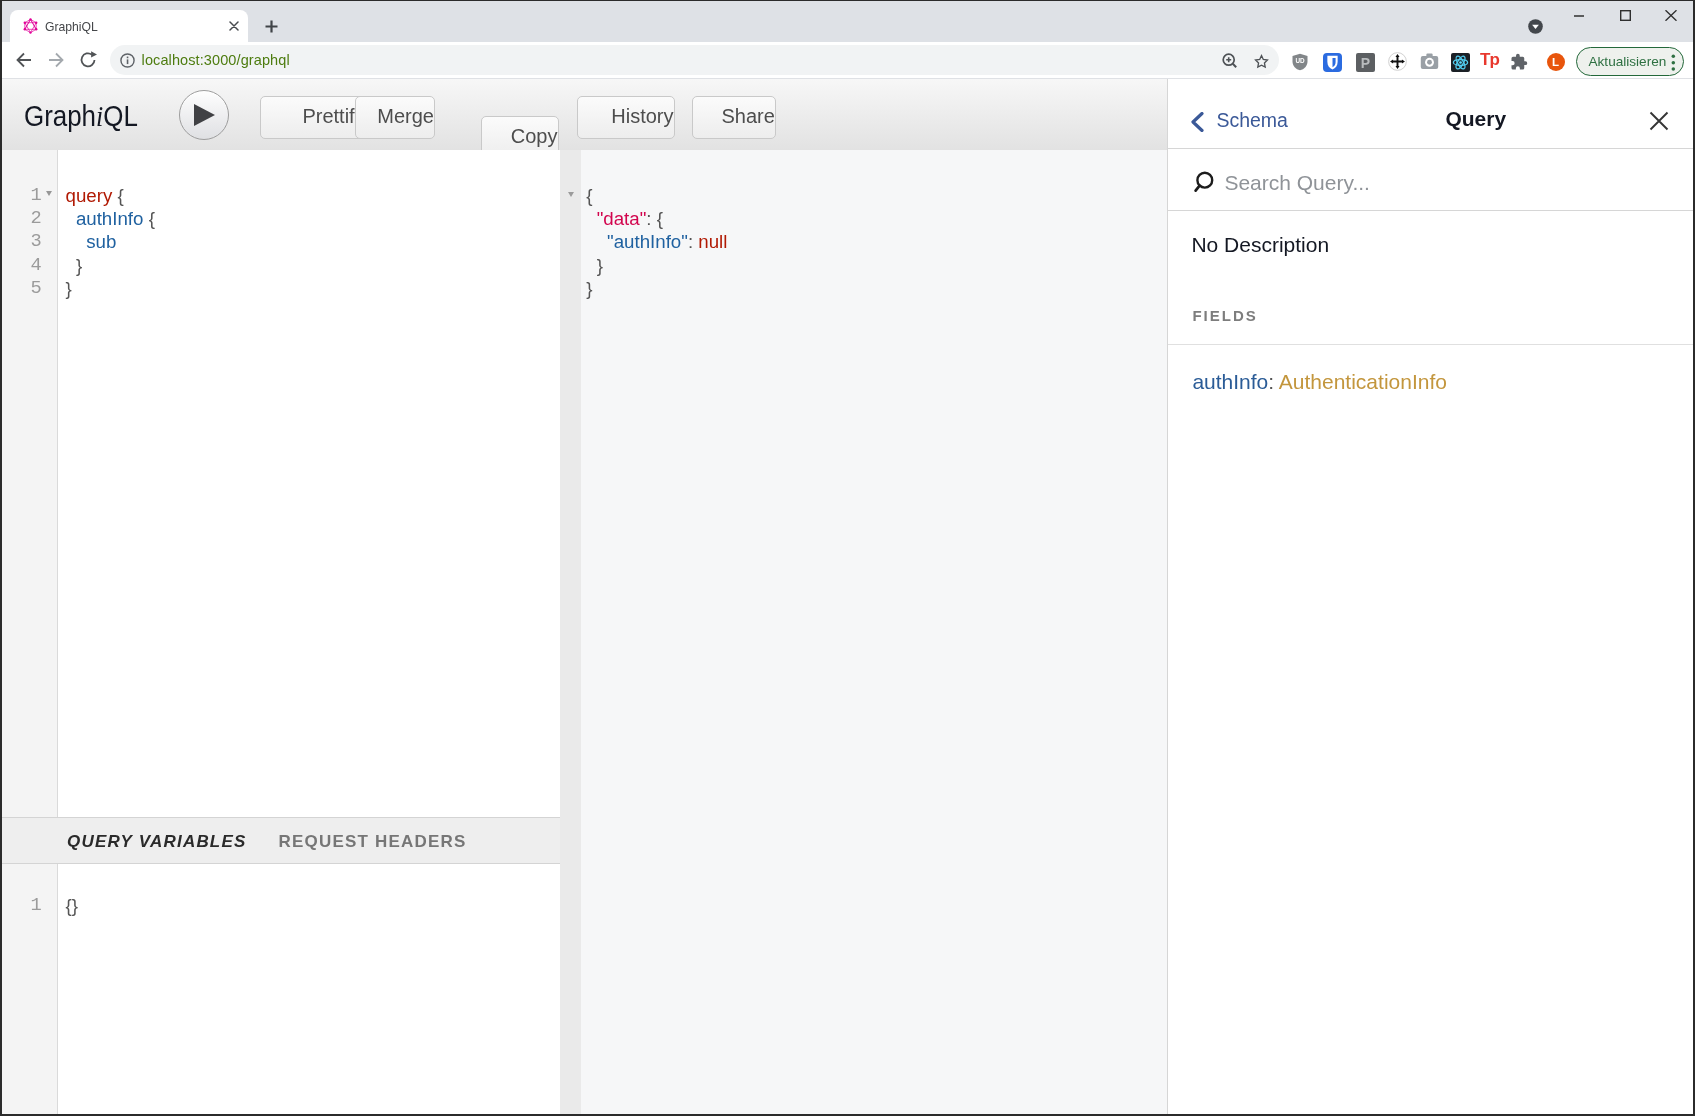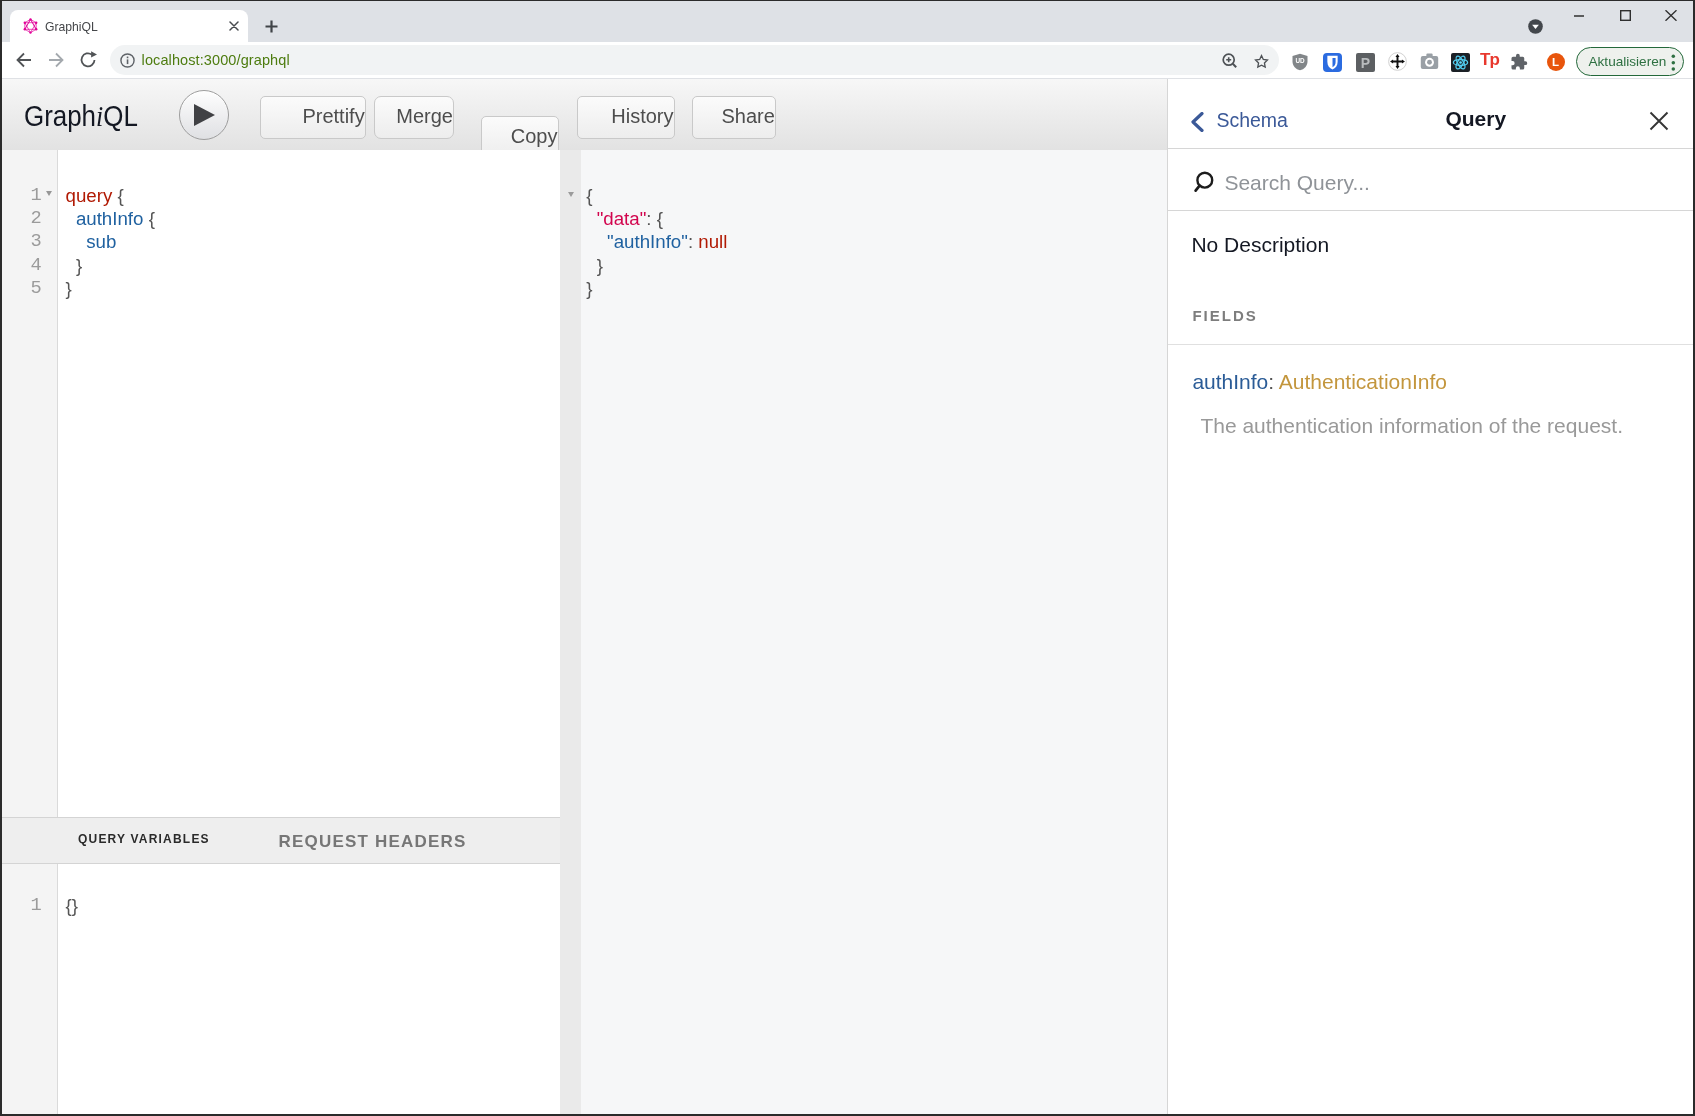--- a/index.html
+++ b/index.html
@@ -41,21 +41,21 @@
   .lnum { position:absolute; width:40px; text-align:right; color:#9b9b9b;
     font-family:"Liberation Mono", monospace; font-size:18.7px; }
   .fold { position:absolute; width:0; height:0; border-left:3.6px solid transparent;
     border-right:3.6px solid transparent; border-top:5.8px solid #979797; }
   pre.code { position:absolute; font-family:Liberation Sans, sans-serif;
     font-size:18.7px; line-height:23.33px; color:#141823; }
   .kw { color:#B11A04; } .pn { color:#555; } .pr { color:#1F61A0; } .df { color:#D2054E; }
   
   #vartitle { left:1.8px; top:817.3px; width:558.2px; height:46.3px; background:#eee;
     border-top:1.4px solid #d4d4d4; border-bottom:1.4px solid #d4d4d4; }
-  #vt1 { left:78px; top:832.3px; font-size:12px; font-weight:bold; letter-spacing:1.2px; color:#2a2a2a;}
+  #vt1 { left:67px; top:832.3px; font-size:17px; font-weight:bold; letter-spacing:1.2px; color:#2a2a2a;font-style:italic;}
   #vt2 { left:278.5px; top:832.3px; font-size:17px; font-weight:bold; letter-spacing:1.2px; color:#767676;}
   
   #rstrip { left:560px; top:150.4px; width:21px; height:963.2px; background:#eaeaea; }
   #rpane { left:581px; top:150.4px; width:586.4px; height:963.2px; background:#f6f7f8; }
   
   #docs { left:1167.4px; top:79px; width:601px; height:1034.6px; background:#fff;
     border-left:1px solid #d6d6d6;padding-left:23px; }
   #dochead { left:0; top:0; width:525.8px; height:70px; border-bottom:1px solid #d6d6d6; }
   #schema { left:48px; top:30px; font-size:19.5px; color:#3B5998; }
   #doctitle { left:277px; top:28px; font-size:21px; font-weight:bold; color:#141823; }
@@ -75,21 +75,21 @@
 <div class="abs" id="navbar"></div>
 <div class="abs" style="left:0; top:77.8px; width:1695px; height:1.2px; background:#dfe1e5;"></div>
 <div class="abs" id="urlpill"></div>
 <div class="abs" id="urltext">localhost:3000/graphql</div>
 
 <div class="abs" id="topbar"></div>
 <div class="abs" id="logo">Graph<i>i</i>QL</div>
 <div class="abs" id="playbtn"></div>
 <div class="abs" id="playtri"></div>
 <div class="abs tbtn" id="b1" style="left:259.7px; width:106px;">Prettify</div>
-<div class="abs tbtn" id="b2" style="left:374px; width:80px;border-radius:7px;">Merge</div>
+<div class="abs tbtn" id="b2" style="left:355px; width:80px;">Merge</div>
 <div class="abs tbtn" id="b3" style="left:480.5px; width:78px;margin-top:20px;">Copy</div>
 <div class="abs tbtn" id="b4" style="left:576.5px; width:98px;">History</div>
 <div class="abs tbtn" id="b5" style="left:691.8px; width:84px;">Share</div>
 
 <div class="abs" id="qpane">
   <div class="abs gutter" id="qgutter"></div>
   <div class="lnum" style="top:33.2px;">1</div>
   <div class="lnum" style="top:56.5px;">2</div>
   <div class="lnum" style="top:79.9px;">3</div>
   <div class="lnum" style="top:103.2px;">4</div>
@@ -120,21 +120,20 @@
 <div class="abs" id="docs">
   <div class="abs" id="dochead"></div>
   <div class="abs" id="schema">Schema</div>
   <div class="abs" id="doctitle">Query</div>
   <div class="abs" id="searchrow"></div>
   <div class="abs" id="searchtext">Search Query...</div>
   <div class="abs" id="nodesc">No Description</div>
   <div class="abs" id="fields">FIELDS</div>
   <div class="abs" id="fdiv"></div>
   <div class="abs" id="frow"><span style="color:#2b5c97;">authInfo</span><span style="color:#555;">: </span><span style="color:#c3963d;">AuthenticationInfo</span></div>
-  <div class="abs" id="fdesc">The authentication information of the request.</div>
 </div>
 
 <svg class="abs" style="left:22.5px; top:18px;" width="15" height="16" viewBox="0 0 100 100">
   <g stroke="#e10098" stroke-width="4.6" fill="none">
     <path d="M50 6 L88 28 L88 72 L50 94 L12 72 L12 28 Z"></path>
     <path d="M50 6 L88 72 L12 72 Z"></path>
     <path d="M50 6 L12 72 M50 6 L88 72 M12 28 L88 28 M12 28 L50 94 M88 28 L50 94"></path>
   </g>
   <g fill="#e10098">
     <circle cx="50" cy="6" r="8"></circle>

